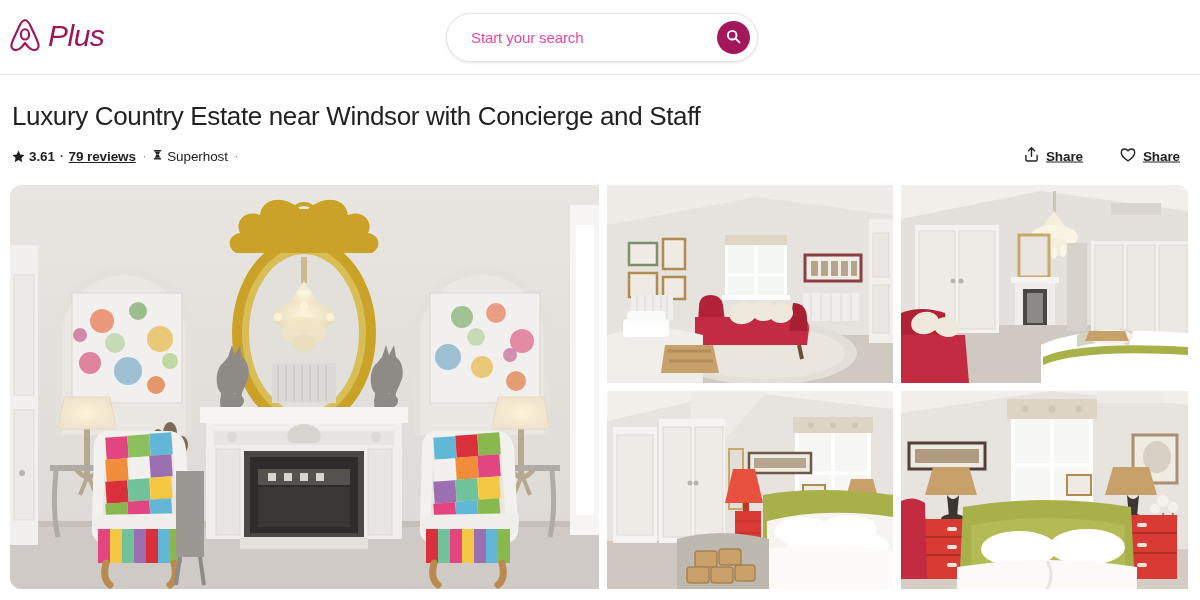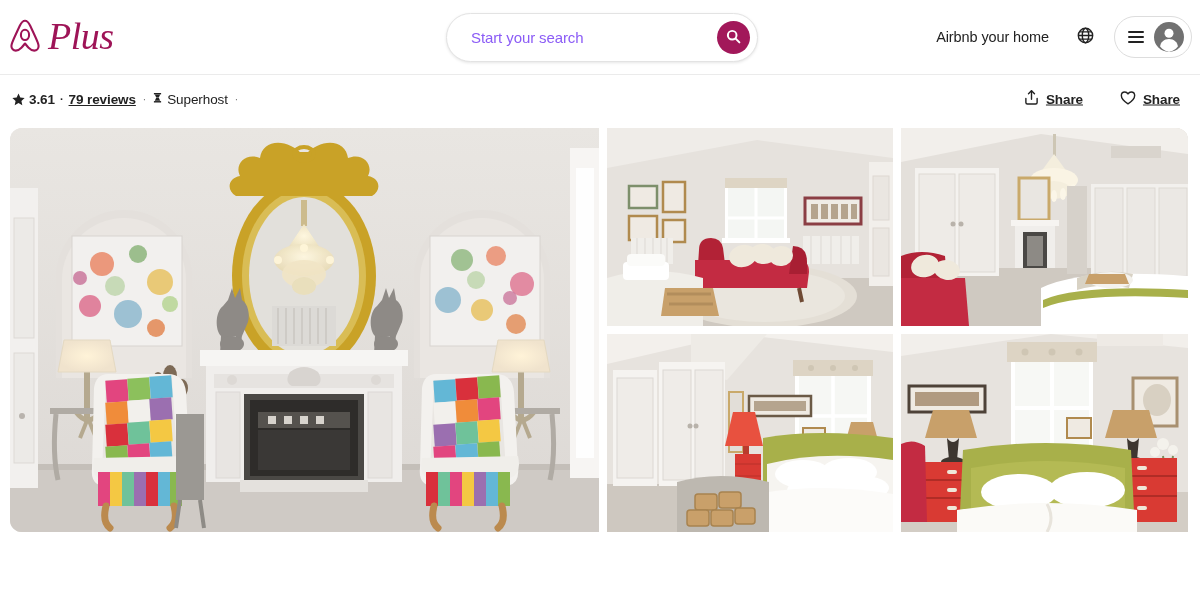--- a/index.html
+++ b/index.html
@@ -25,23 +25,23 @@
     left: 8px; top: 50%;
     transform: translateY(-50%);
     display: flex;
     align-items: center;
     gap: 6px;
     color: #9e1457;
     cursor: pointer;
   }
   .brand-mark { display: block; }
   .brand-word {
-    font-family: Liberation Serif, serif;
+    font-family: Liberation Sans, sans-serif;
     font-style: italic;
-    font-size: 38px;
+    font-size: 30px;
     font-weight: 400;
     letter-spacing: -0.5px;
     color: #9e1457;
     line-height: 1;
     padding-bottom: 3px;
   }
 
   .searchbar {
     position: absolute;
     left: 446px; top: 13px;
@@ -51,21 +51,21 @@
     border-radius: 26px;
     box-shadow: 0 1px 3px rgba(0,0,0,0.10);
     display: flex;
     align-items: center;
     padding: 0 7px 0 24px;
     cursor: pointer;
   }
   .search-placeholder {
     flex: 1;
     font-size: 15px;
-    color: #8b5cf6;
+    color: #ec4899;
     letter-spacing: -0.1px;
   }
   .search-btn {
     width: 33px; height: 33px;
     border-radius: 50%;
     background: #a2185a;
     display: flex;
     align-items: center;
     justify-content: center;
     border: none;
@@ -229,48 +229,24 @@
     <button class="search-btn">
       <span>
         <svg width="15" height="15" viewBox="0 0 16 16" fill="none">
           <circle cx="6.6" cy="6.6" r="4.6" stroke="#ffffff" stroke-width="2.1"></circle>
           <path d="M10.3 10.3L14.3 14.3" stroke="#ffffff" stroke-width="2.1" stroke-linecap="round"></path>
         </svg>
       </span>
     </button>
   </div>
 
-  <div class="header-right">
-    <div class="host-link">Airbnb your home</div>
-    <button class="globe-btn">
-      <span>
-        <svg width="17" height="17" viewBox="0 0 18 18" fill="none">
-          <circle cx="9" cy="9" r="7.6" stroke="#222222" stroke-width="1.5"></circle>
-          <ellipse cx="9" cy="9" rx="3.4" ry="7.6" stroke="#222222" stroke-width="1.5"></ellipse>
-          <path d="M1.5 9H16.5M2.6 5.2H15.4M2.6 12.8H15.4" stroke="#222222" stroke-width="1.4"></path>
-        </svg>
-      </span>
-    </button>
-    <div class="user-pill">
-      <span class="hamburger">
-          <i></i>
-          <i></i>
-          <i></i>
-        </span>
-      <span class="avatar">
-        <svg width="30" height="30" viewBox="0 0 30 30">
-          <circle cx="15" cy="11.2" r="4.5" fill="#ffffff"></circle>
-          <path d="M15 17c-5.1 0-8.4 3.2-8.9 7.6A15 15 0 0015 30a15 15 0 008.9-5.4C23.4 20.2 20.1 17 15 17z" fill="#ffffff"></path>
-        </svg>
-      </span>
-    </div>
-  </div>
 </div>
 
 <div class="titlewrap">
+  <h1 class="listing-title">Luxury Country Estate near Windsor with Concierge and Staff</h1>
 
   <div class="meta-row">
     <div class="meta-left">
       <span class="star">
         <svg width="13" height="13" viewBox="0 0 14 14">
           <path d="M7 0.6l1.95 4.27 4.65.5-3.47 3.13 0.97 4.58L7 10.75 2.9 13.08l0.97-4.58L0.4 5.37l4.65-.5z" fill="#222222"></path>
         </svg>
       </span>
       <span class="rating-value">3.61</span>
       <span class="mid-dot">·</span>

